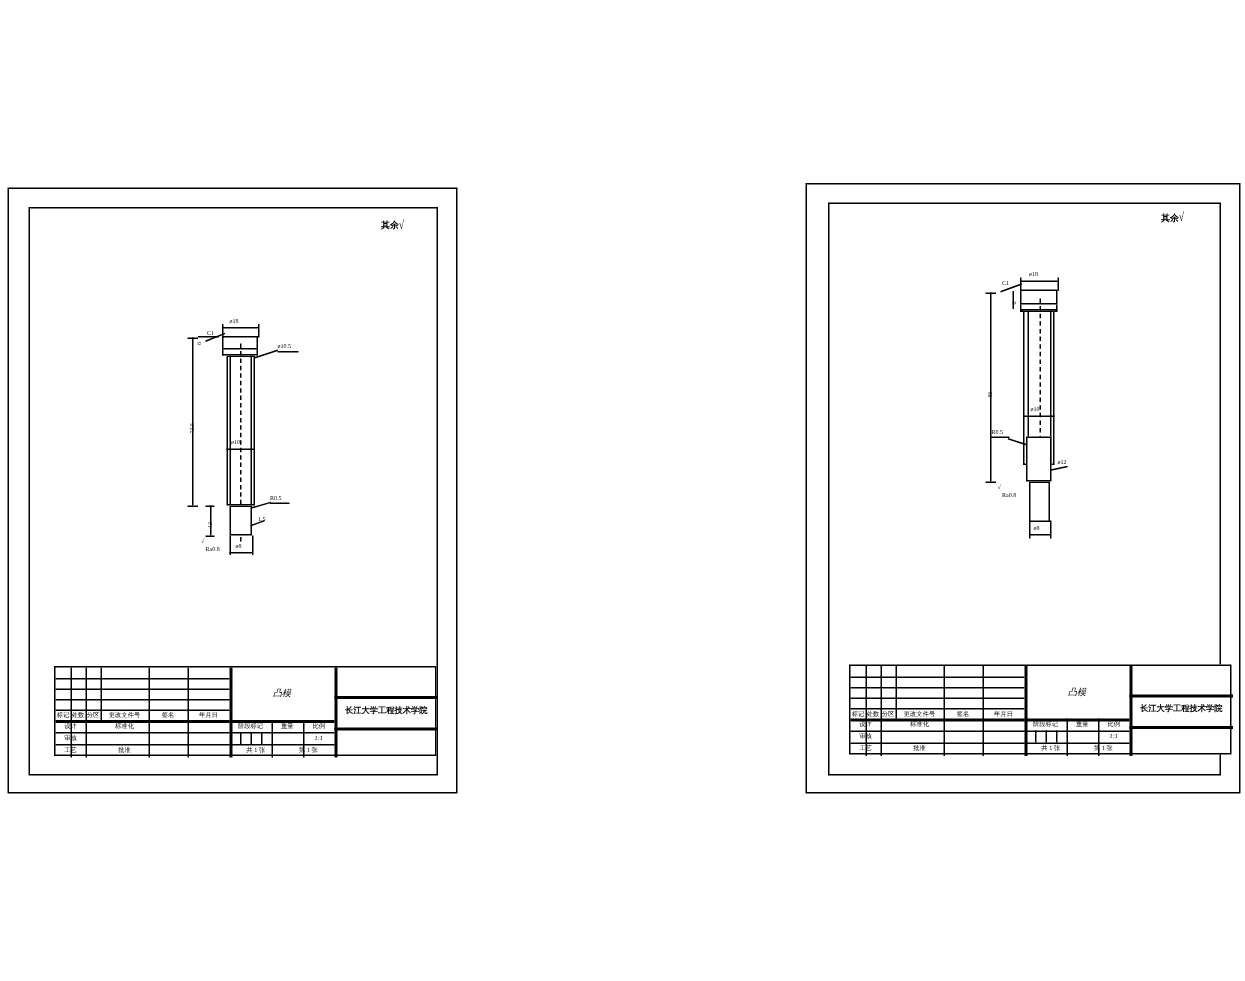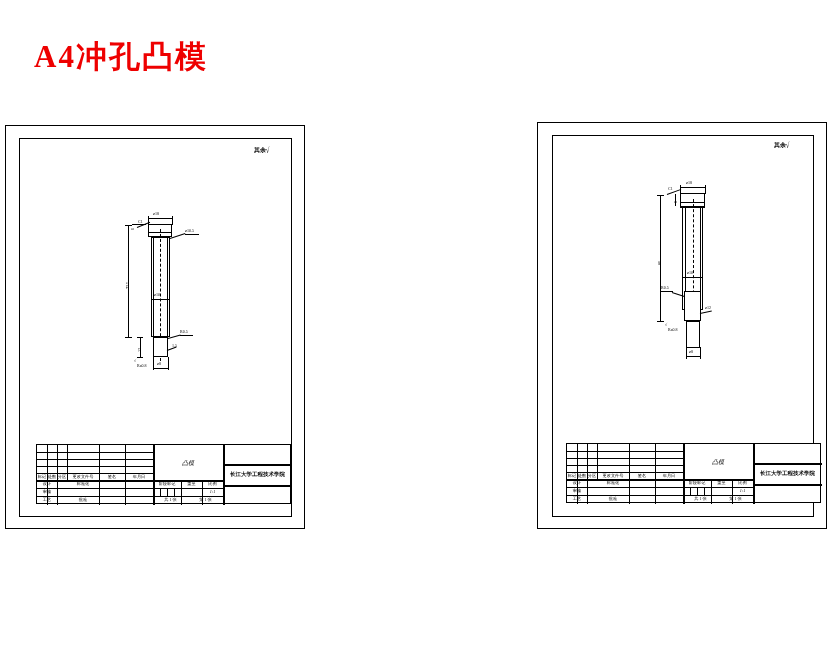--- a/index.html
+++ b/index.html
@@ -65,21 +65,20 @@
   }
   .tb-company{
     font-size:5.5px;font-weight:bold;
   }
 </style>
 </head>
 <body>
 
 <div class="page">
 
-  <div class="doc-title">A4冲孔凸模</div>
 
   <div class="sheet" style="left:5px;top:125px;width:298px;height:402px;">
 
     <div class="sheet-inner" style="left:13px;top:12px;right:12px;bottom:11px;"></div>
 
     <div class="rough-note" style="left:248px;top:20px;">
       <span>其余</span><span style="display:inline-block;transform:scaleY(1.4);">√</span>
     </div>
 
     <div style="position:absolute;left:100px;top:70px;width:120px;height:200px;">

